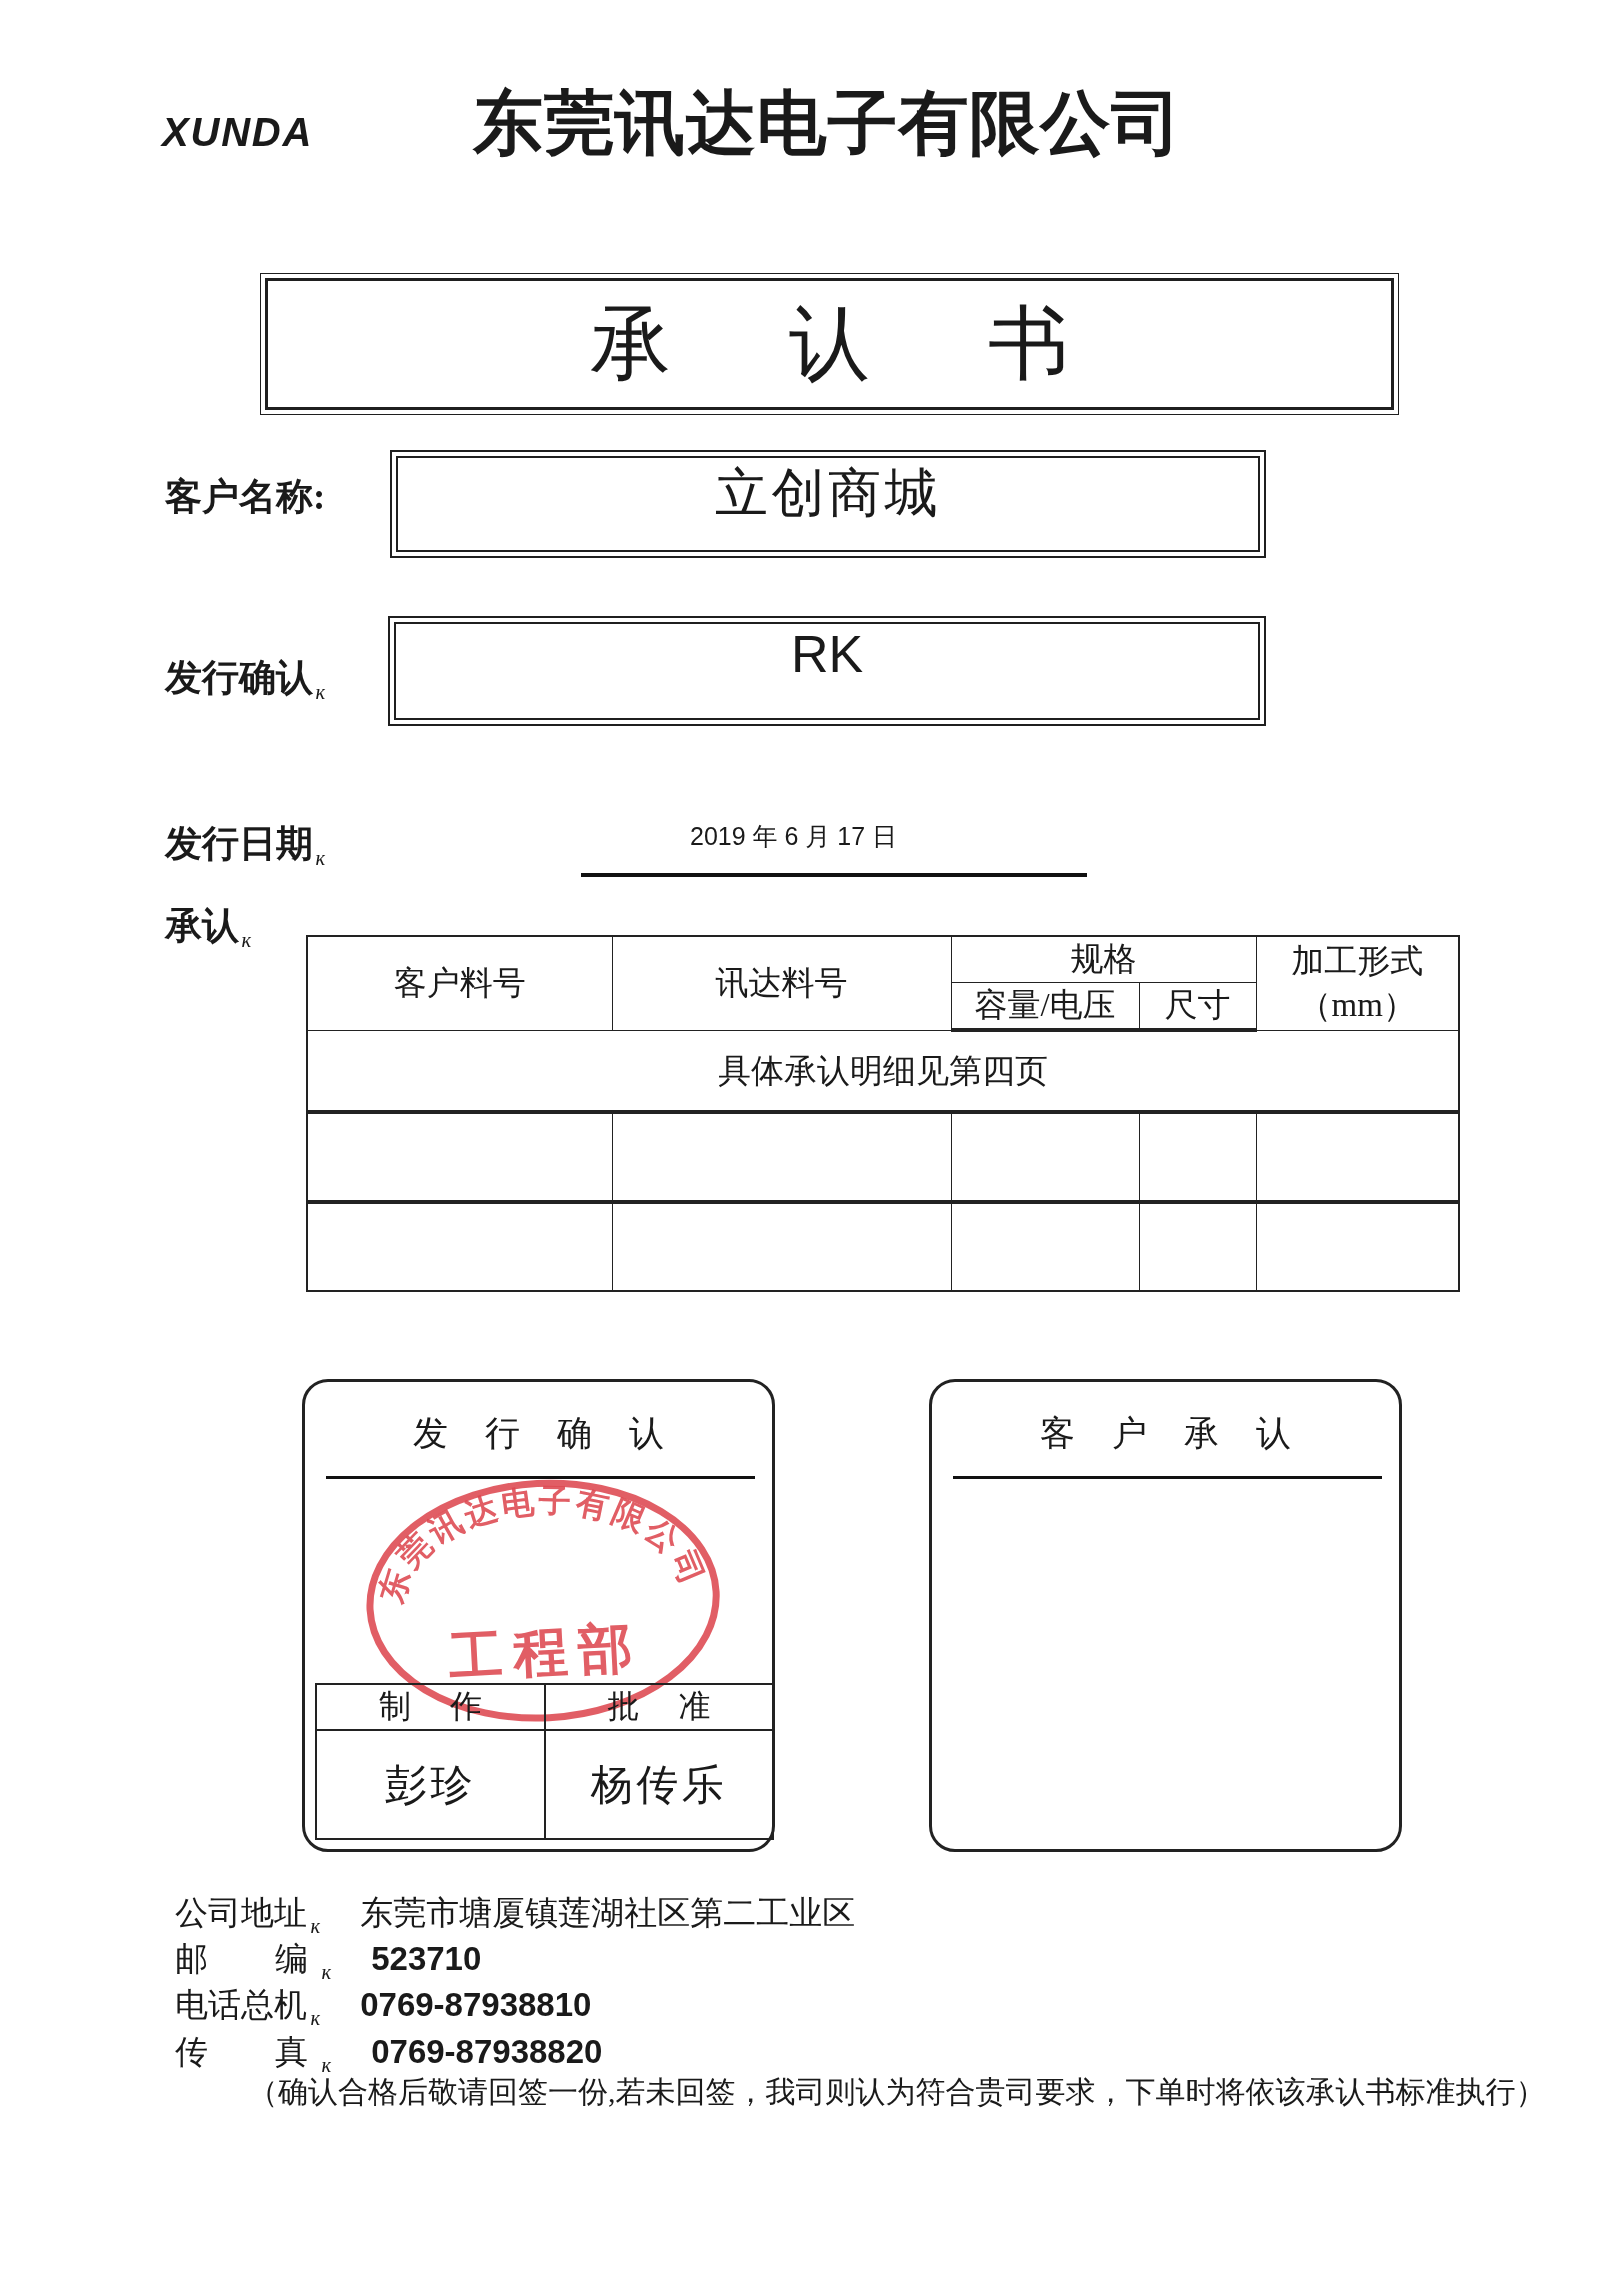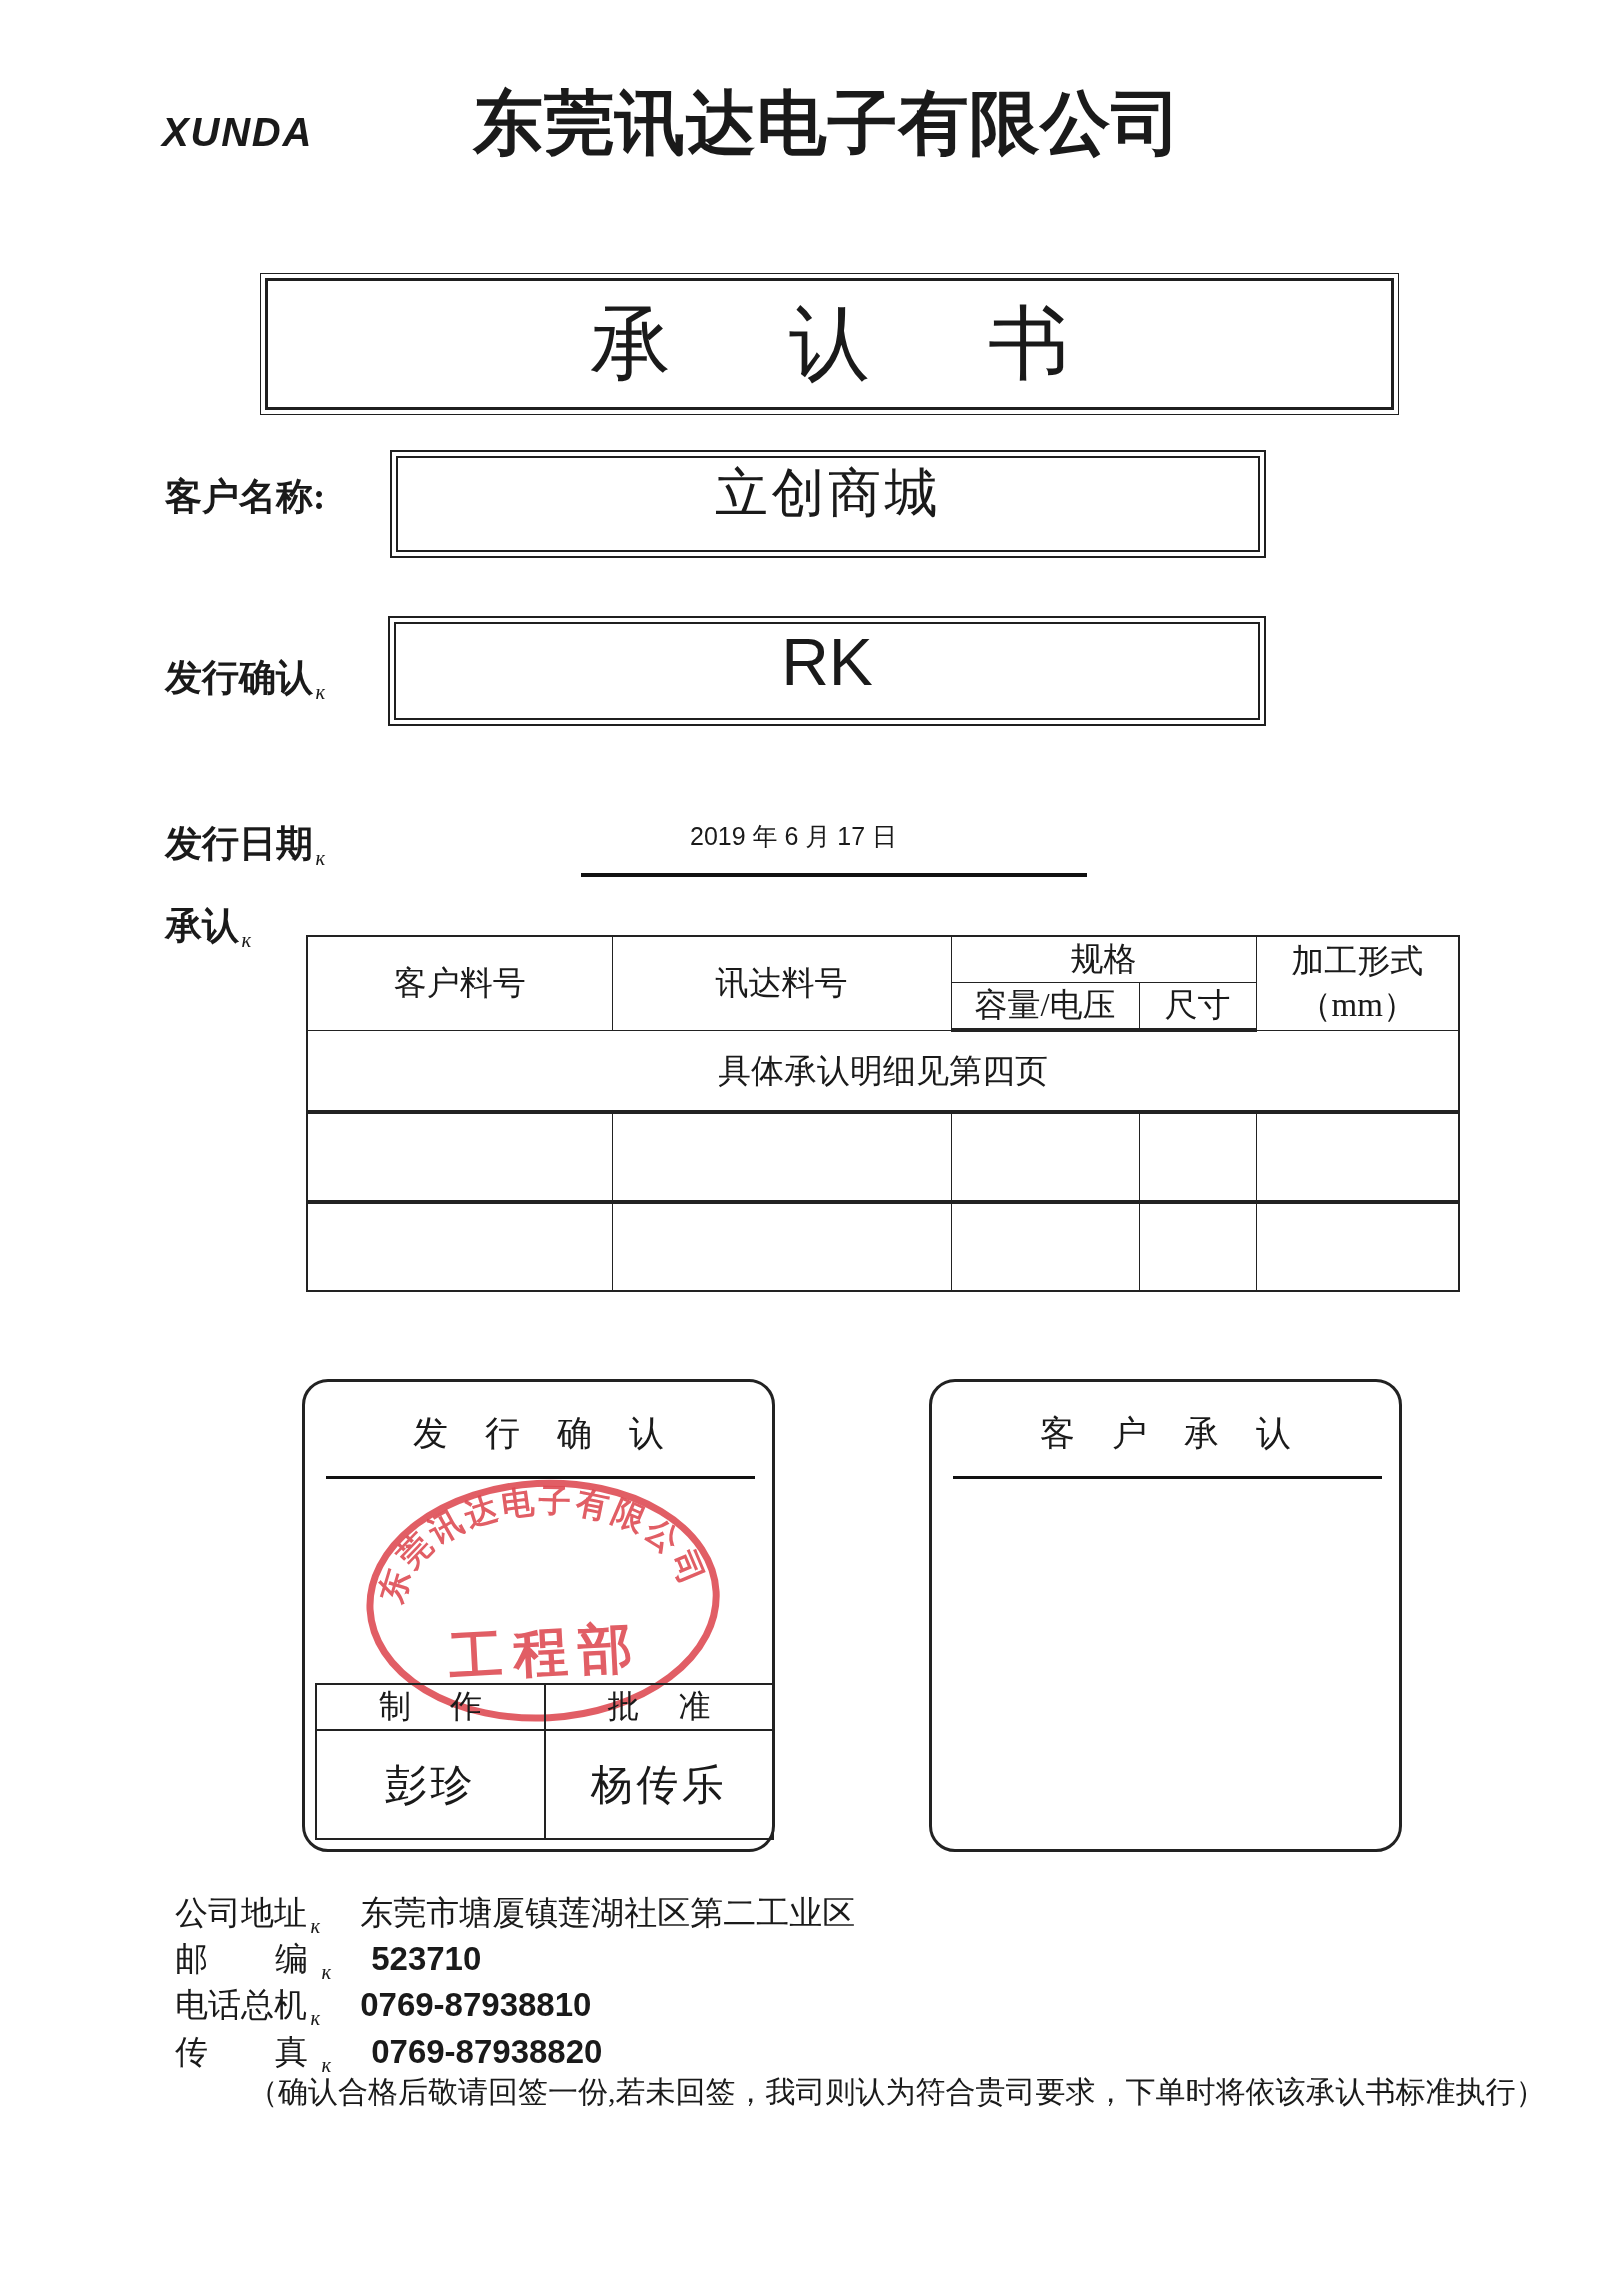--- a/index.html
+++ b/index.html
@@ -28,21 +28,21 @@
   .f-big-label{font-size:37px;font-weight:700;white-space:nowrap;}
   .mark{font-size:21px;font-style:italic;font-weight:400;vertical-align:-8.8px;margin-left:2.6px;}
 
   
   .value-box{border:2.6px solid #1f1f1f;padding:4.4px;box-sizing:border-box;}
   .value-inner{width:100%;height:100%;border:2.6px solid #1f1f1f;box-sizing:border-box;
                display:flex;align-items:flex-start;justify-content:center;}
   .customer-box{left:390px;top:450px;width:876px;height:108px;}
   .customer-text{font-size:53px;letter-spacing:3.5px;}
   .product-box{left:388px;top:616px;width:878px;height:110px;}
-  .product-text{font-family:"Liberation Sans","DejaVu Sans",sans-serif;font-size:66px;}
+  .product-text{font-family:"Liberation Sans","DejaVu Sans",sans-serif;font-size:52px;}
 
   .date-value{left:642px;top:820px;font-size:25px;font-family:"Liberation Sans","DejaVu Sans",sans-serif;white-space:nowrap;margin-left:48px;}
   .hline{background:#111;}
 
   
   .main-table{left:306px;top:935px;}
   table.grid{border-collapse:collapse;table-layout:fixed;}
   table.grid td,table.grid th{border:1.8px solid #222;padding:0;text-align:center;
        font-weight:400;font-size:33px;overflow:hidden;}
   table.grid{border:2.6px solid #222;}

